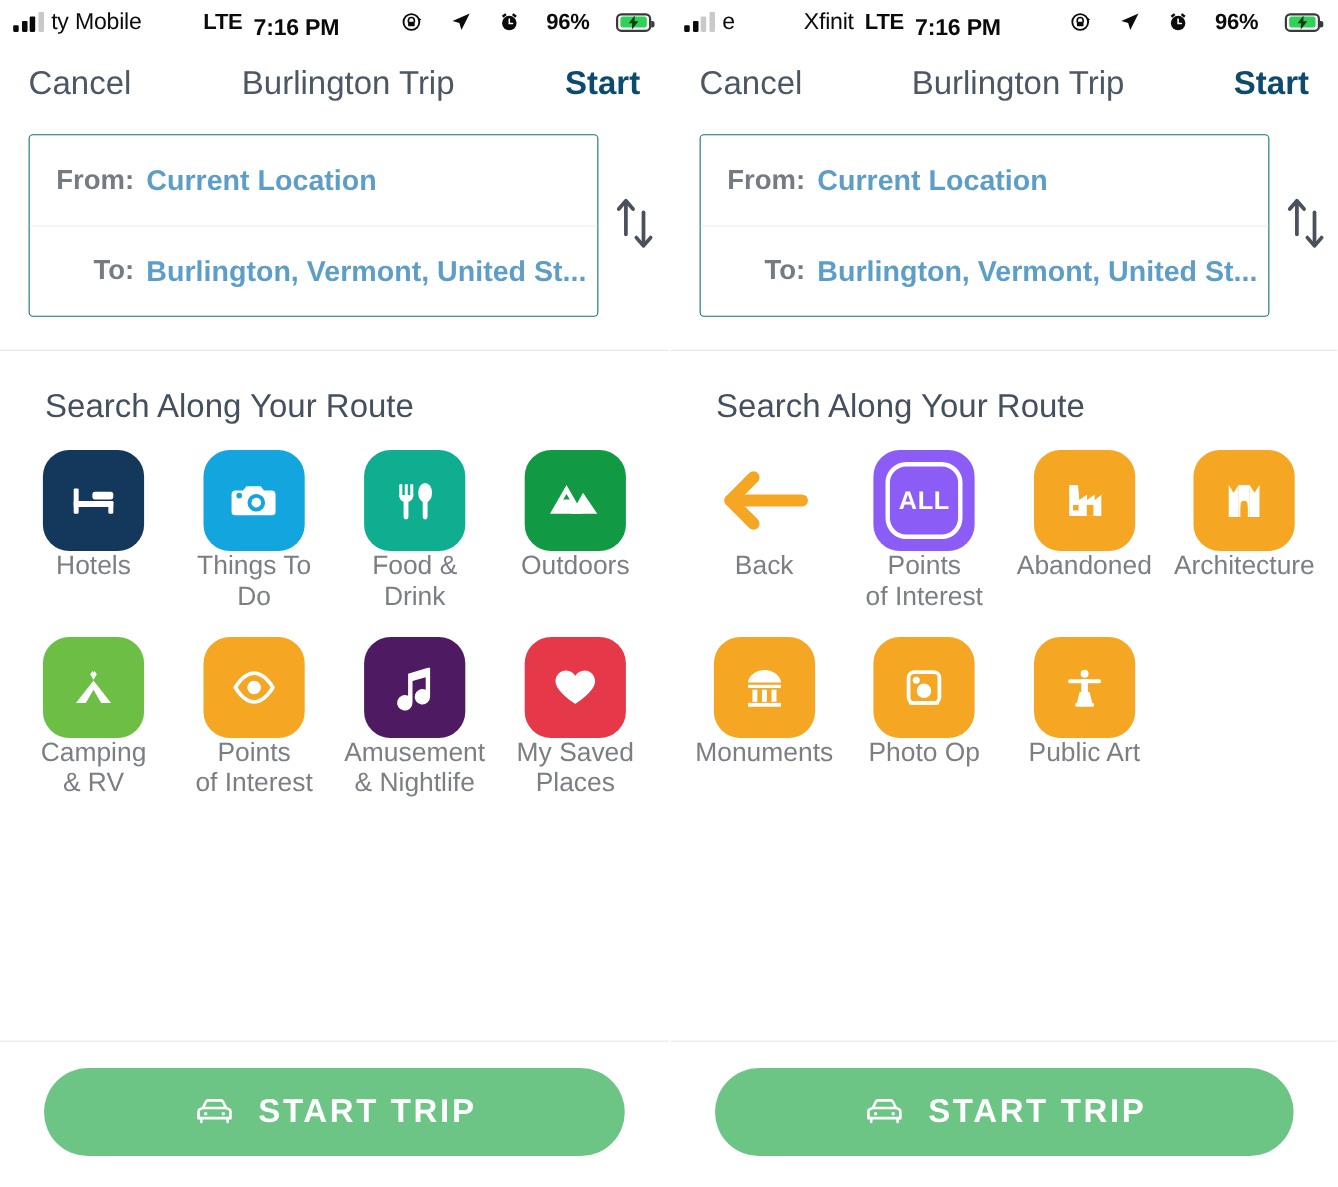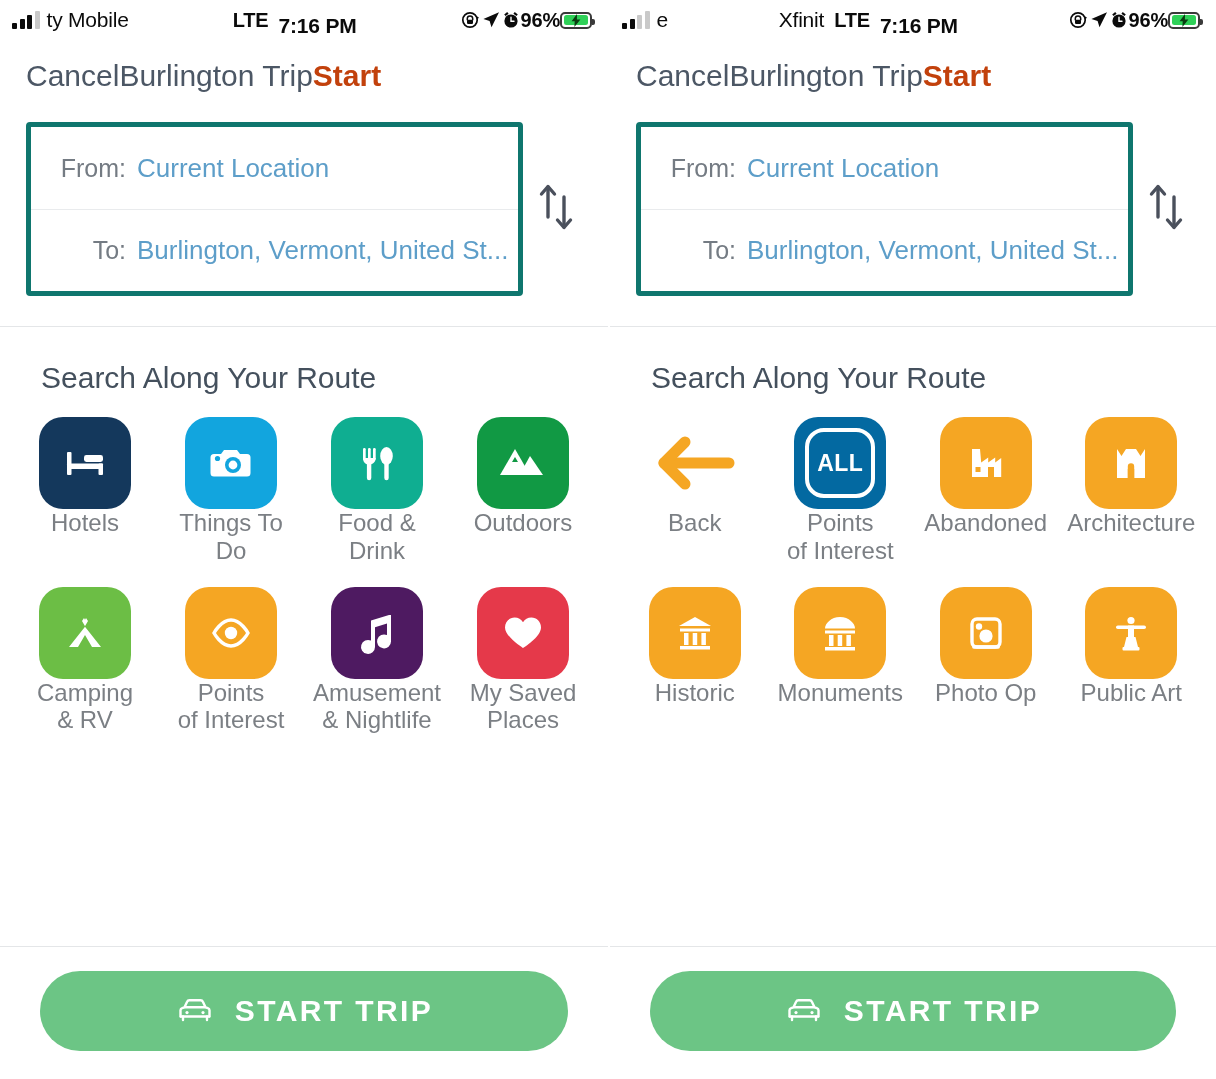--- a/index.html
+++ b/index.html
@@ -22,21 +22,21 @@
   
   .statusbar {
     height: 40px; flex: 0 0 40px;
     display: flex; align-items: center;
     padding: 0 16px 0 12px;
     font-size: 21px; font-weight: bold; color: #0b0b0b;
     letter-spacing: -0.2px;
   }
   .sb-left { display: flex; align-items: center; gap: 7px; min-width: 0; }
   .sb-center { flex: 1; display: flex; align-items: center; justify-content: center; gap: 10px; }
-  .sb-right { display: flex; align-items: center; gap: 0; }
+  .sb-right { display: flex; align-items: center; gap: 24px; }
   .bars { display: flex; align-items: flex-end; gap: 2.5px; height: 18px; }
   .bars i { display: block; width: 5px; background: #0b0b0b; border-radius: 1px; }
   .bars i.b1 { height: 6px; }
   .bars i.b2 { height: 10px; }
   .bars i.b3 { height: 14px; }
   .bars i.b4 { height: 18px; }
   .bars i.dim { background: #c9c9c9; }
   .carrier { font-weight: normal; font-size: 21px; color: #0b0b0b; }
   .lte { font-weight: bold; font-size: 20px; }
   .clock { font-weight: bold; font-size: 21px; margin-top: 11px; }
@@ -51,38 +51,39 @@
     width: 3px; height: 6px; background: #3a3a3a; border-radius: 0 2px 2px 0;
   }
   .battery .fill {
     height: 100%; width: 96%; background: #2fd158; border-radius: 2.5px;
     display: flex; align-items: center; justify-content: center;
   }
 
   
   .navbar {
     height: 72px; flex: 0 0 72px;
-    display: flex; align-items: center; 
+    display: flex; align-items: center; justify-content: space-between;
     padding: 0 26px;
   }
   .nav-cancel { font-size: 30px; color: #4c5765; font-weight: 400; }
   .nav-title { font-size: 30px; color: #4c5765; font-weight: 400; }
-  .nav-start { font-size: 30px; color: #c2410c; font-weight: bold; }
+  .nav-start { font-size: 30px; color: #0c4a6e; font-weight: bold; }
 
   
   .route-wrap {
     display: flex; align-items: center;
     padding: 10px 22px 0 26px;
     flex: 0 0 auto;
   }
   .route-card {
     flex: 1;
-    border: 5px solid #0f766e;
+    border: 1px solid #0f766e;
     border-radius: 4px;
     background: #fff;
+    font-weight: bold;
   }
   .route-row {
     height: 82px;
     display: flex; align-items: center;
     padding: 0 10px 0 14px;
   }
   .route-row + .route-row { border-top: 1px solid #e9ebed; }
   .route-label {
     font-size: 25px; color: #747b83; width: 92px; text-align: right;
     padding-right: 11px; flex: 0 0 92px;
@@ -440,21 +441,21 @@
             <g stroke="#f5a623" stroke-width="11" fill="none" stroke-linecap="round" stroke-linejoin="round">
               <path d="M78 32H13"></path>
               <path d="M34 11L13 32l21 21"></path>
             </g>
           </svg>
         </div>
         <div class="tile-label">Back</div>
       </div>
 
       <div class="tile">
-        <div class="tile-icon" style="background:#0369a1">
+        <div class="tile-icon" style="background:#8b5cf6">
           <span class="all-ring">ALL</span>
         </div>
         <div class="tile-label">Points
 of Interest</div>
       </div>
 
       <div class="tile">
         <div class="tile-icon" style="background:#f5a623">
           <svg width="48" height="48" viewBox="0 0 48 48" fill="#fff">
             <path d="M10 10h8l1.2 13.5 7-5v5l7-5v5l6-4.5V38H10z"></path>
@@ -471,33 +472,20 @@
             <path d="M9 9l4.5 7L18 9v29H9zM37 9l-4.5 7L28 9v29h9z"></path>
             <path d="M18 38V26a5 5 0 0 1 10 0v12z" fill="#fff"></path>
             <path d="M19.8 38V26.4a3.2 3.2 0 0 1 6.4 0V38z" fill="#f5a623"></path>
             <rect x="18" y="9" width="10" height="20" fill="#fff"></rect>
             <path d="M19.8 38V26.4a3.2 3.2 0 0 1 6.4 0V38z" fill="#f5a623"></path>
           </svg>
         </div>
         <div class="tile-label">Architecture</div>
       </div>
 
-      <div class="tile">
-        <div class="tile-icon" style="background:#f5a623">
-          <svg width="46" height="46" viewBox="0 0 46 46" fill="#fff">
-            <path d="M23 7L7 16h32z"></path>
-            <rect x="8" y="18.5" width="30" height="3"></rect>
-            <rect x="12" y="23" width="4.5" height="12"></rect>
-            <rect x="20.7" y="23" width="4.5" height="12"></rect>
-            <rect x="29.4" y="23" width="4.5" height="12"></rect>
-            <rect x="8" y="36" width="30" height="3.5"></rect>
-          </svg>
-        </div>
-        <div class="tile-label">Historic</div>
-      </div>
 
       <div class="tile">
         <div class="tile-icon" style="background:#f5a623">
           <svg width="46" height="46" viewBox="0 0 46 46" fill="#fff">
             <path d="M23 7c-9 0-15 6.5-15 11.5h30C38 13.5 32 7 23 7z"></path>
             <rect x="8" y="20.5" width="30" height="3"></rect>
             <rect x="12" y="25" width="4.5" height="11"></rect>
             <rect x="20.7" y="25" width="4.5" height="11"></rect>
             <rect x="29.4" y="25" width="4.5" height="11"></rect>
             <rect x="8" y="37" width="30" height="3.5"></rect>

